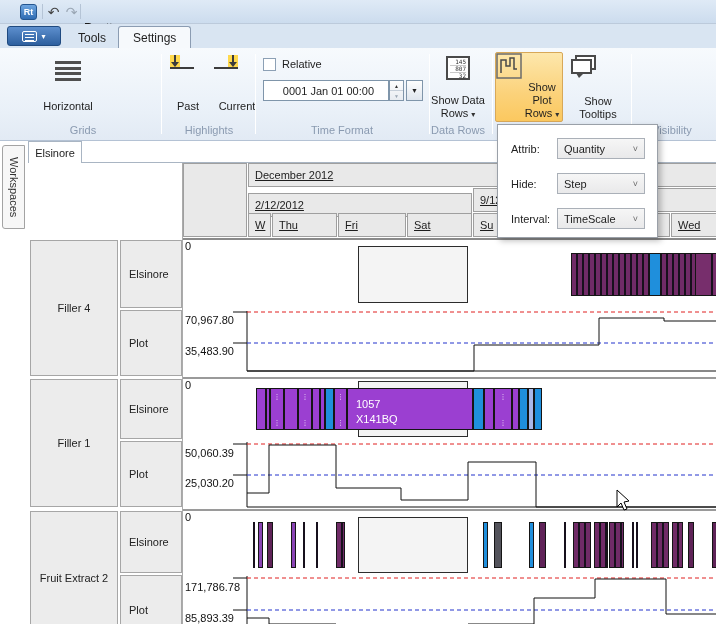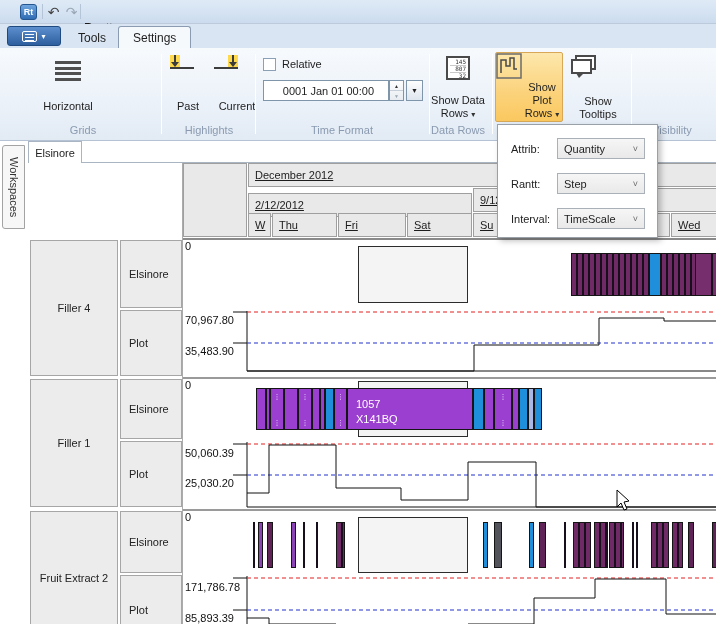--- a/index.html
+++ b/index.html
@@ -247,21 +247,21 @@
 
   <div class="plot-menu">
     <div class="pm-row" style="top:13px">
       <span class="pm-label">Attrib:</span>
       <span class="combo">
         <span>Quantity</span>
         <span class="chev">˅</span>
       </span>
     </div>
     <div class="pm-row" style="top:48px">
-      <span class="pm-label">Rantt:</span>
+      <span class="pm-label">Hide:</span>
       <span class="combo">
         <span>Step</span>
         <span class="chev">˅</span>
       </span>
     </div>
     <div class="pm-row" style="top:83px">
       <span class="pm-label">Interval:</span>
       <span class="combo">
         <span>TimeScale</span>
         <span class="chev">˅</span>

